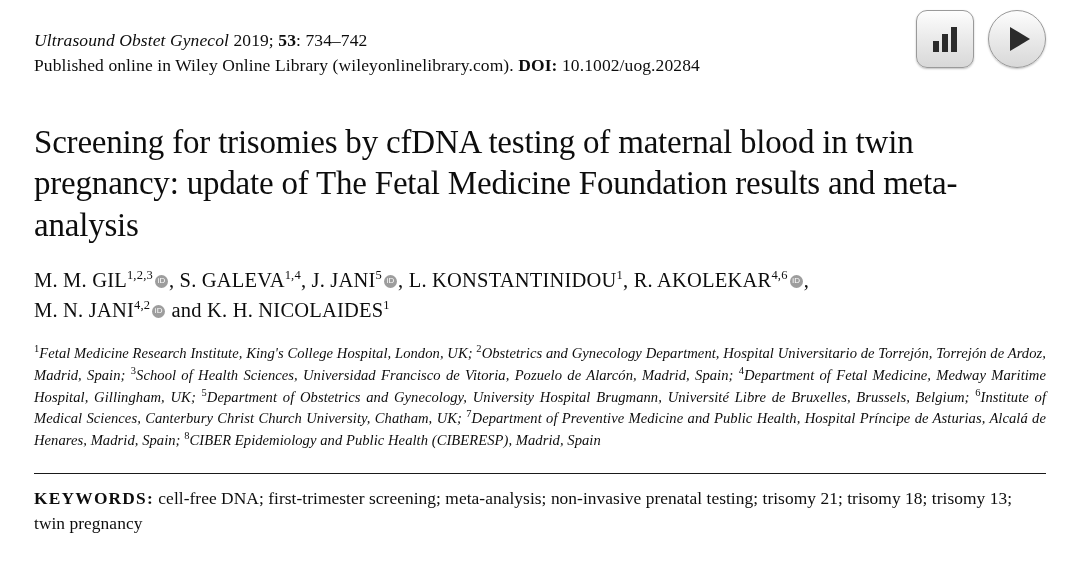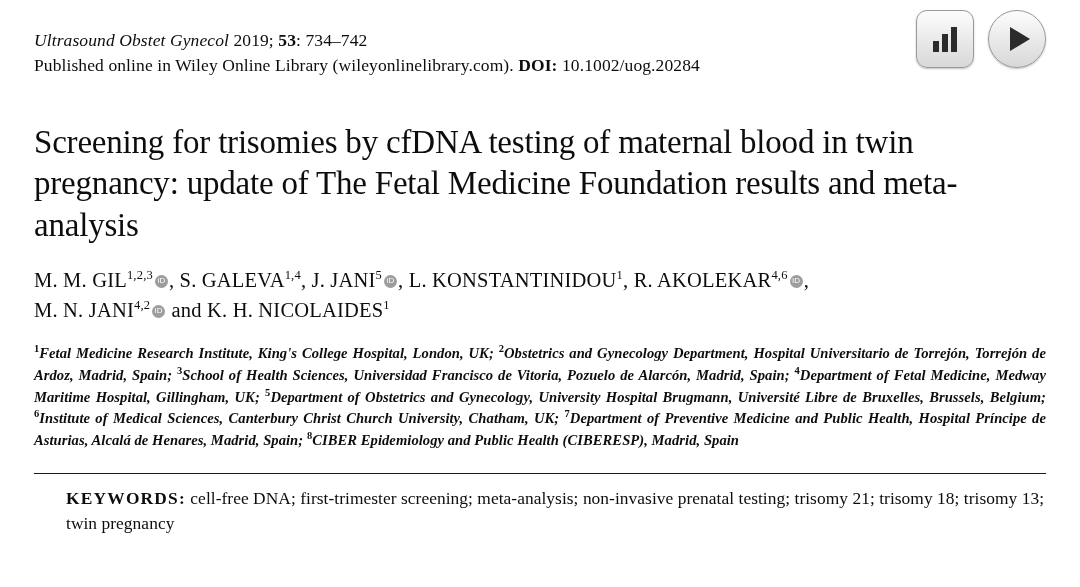--- a/index.html
+++ b/index.html
@@ -127,35 +127,33 @@
   }
 
   
   .affils {
     margin-top: 16px;
     font-size: 14.6px;
     font-style: italic;
     line-height: 1.37;
     text-align: justify;
     letter-spacing: 0.05px;
-    font-weight: bold;
   }
   .affils sup { font-style: normal; font-size: 10.5px; }
 
   
   .kw-rule {
     margin-top: 22px;
     border-top: 1px solid #1a1a1a;
     width: 100%;
   }
   .keywords {
     margin-top: 12px;
     font-size: 17.4px;
     line-height: 1.43;
-    margin-left: 32px;
   }
   .kw-label {
     font-weight: bold;
     letter-spacing: 1.2px;
   }
   .kw-body { letter-spacing: 0.05px; }
 </style>
 </head>
 <body>
 

